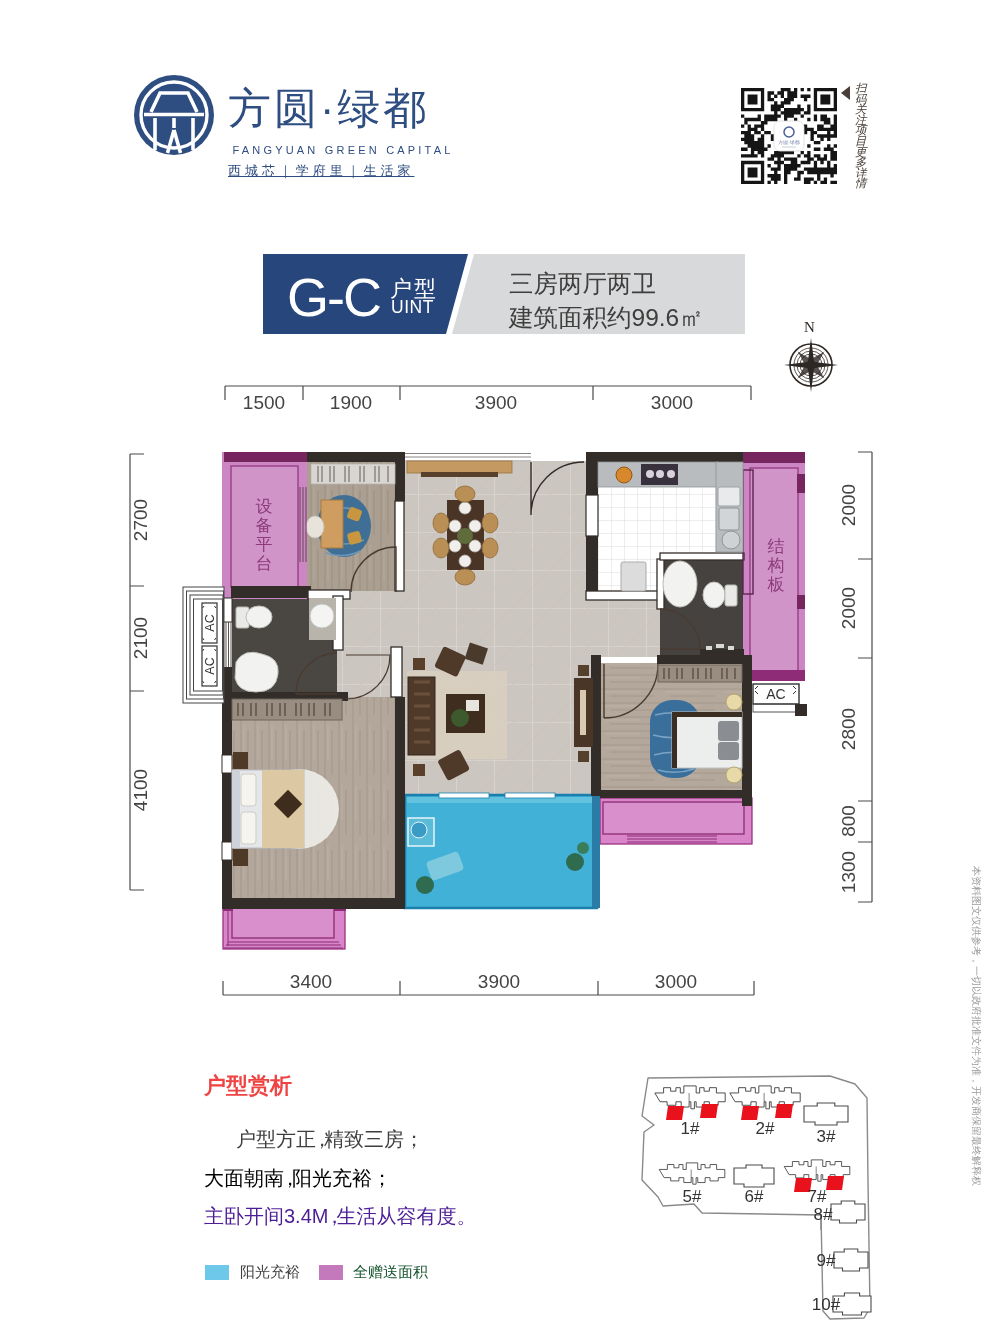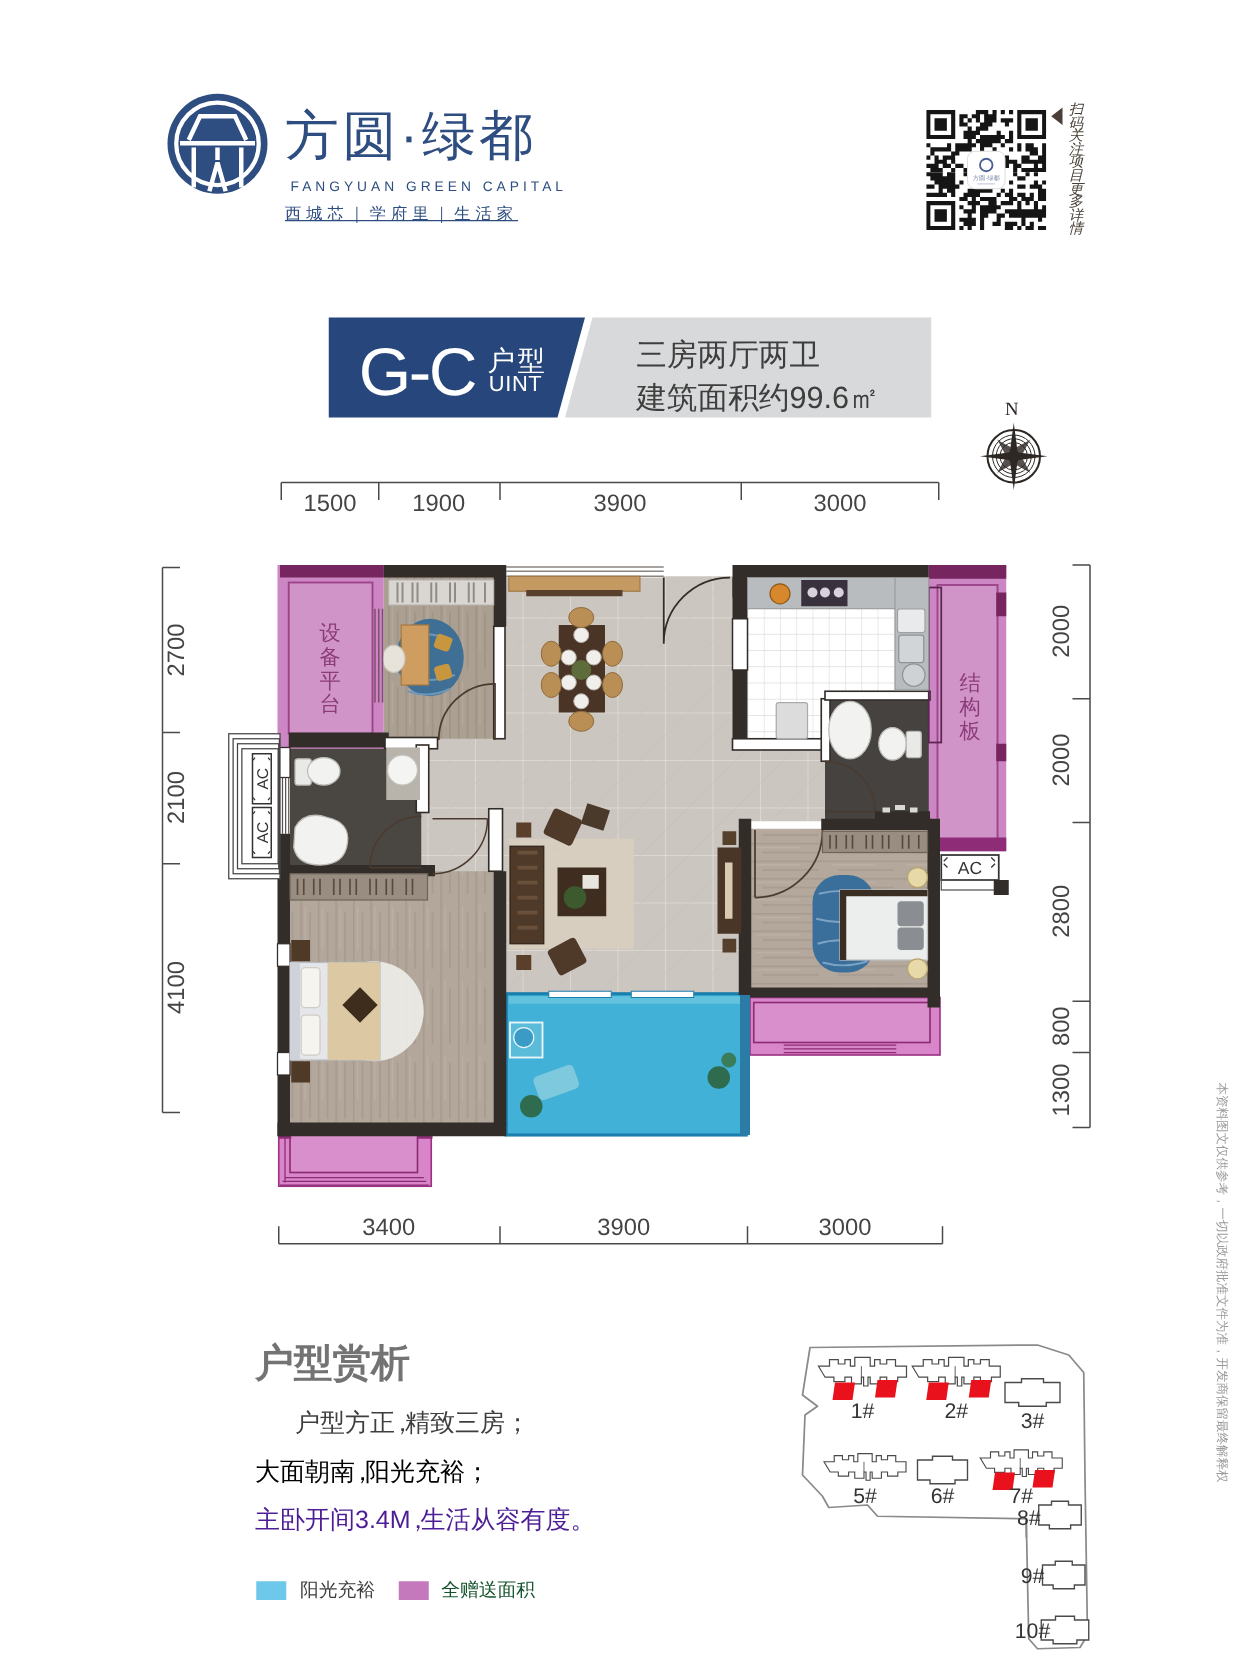--- a/index.html
+++ b/index.html
@@ -476,21 +476,21 @@
 
   <text x="855" y="505" transform="rotate(-90 855 505)">2000</text>
   <text x="855" y="608" transform="rotate(-90 855 608)">2000</text>
   <text x="855" y="729" transform="rotate(-90 855 729)">2800</text>
   <text x="855" y="821" transform="rotate(-90 855 821)">800</text>
   <text x="855" y="872" transform="rotate(-90 855 872)">1300</text>
 </g>
 </svg>
 </div>
 
-<div class="abs" style="left:204px;top:1075px;font-size:31px;font-weight:bold;color:#737373;line-height:1;letter-spacing:0;">户型赏析</div>
+<div class="abs" style="left:204px;top:1075px;font-size:22px;font-weight:bold;color:#ef4444;line-height:1;letter-spacing:0;">户型赏析</div>
 
 <div class="abs" style="left:204px;top:1128px;font-size:20px;color:#3e3e3e;line-height:1.1;margin-left:32px;">户型方正<span class="cm">，</span>精致三房；</div>
 
 <div class="abs" style="left:204px;top:1167px;font-size:20px;color:#000000;line-height:1.1;">大面朝南<span class="cm">，</span>阳光充裕；</div>
 
 <div class="abs" style="left:204px;top:1205px;font-size:20px;color:#4c1d95;line-height:1.1;">主卧开间3.4M<span class="cm">，</span>生活从容有度。</div>
 
 <div class="abs" style="left:205px;top:1265px;width:24px;height:15px;background:#6ec8e9;"></div>
 
 <div class="abs" style="left:240px;top:1263px;font-size:15px;color:#3e3e3e;">阳光充裕</div>

